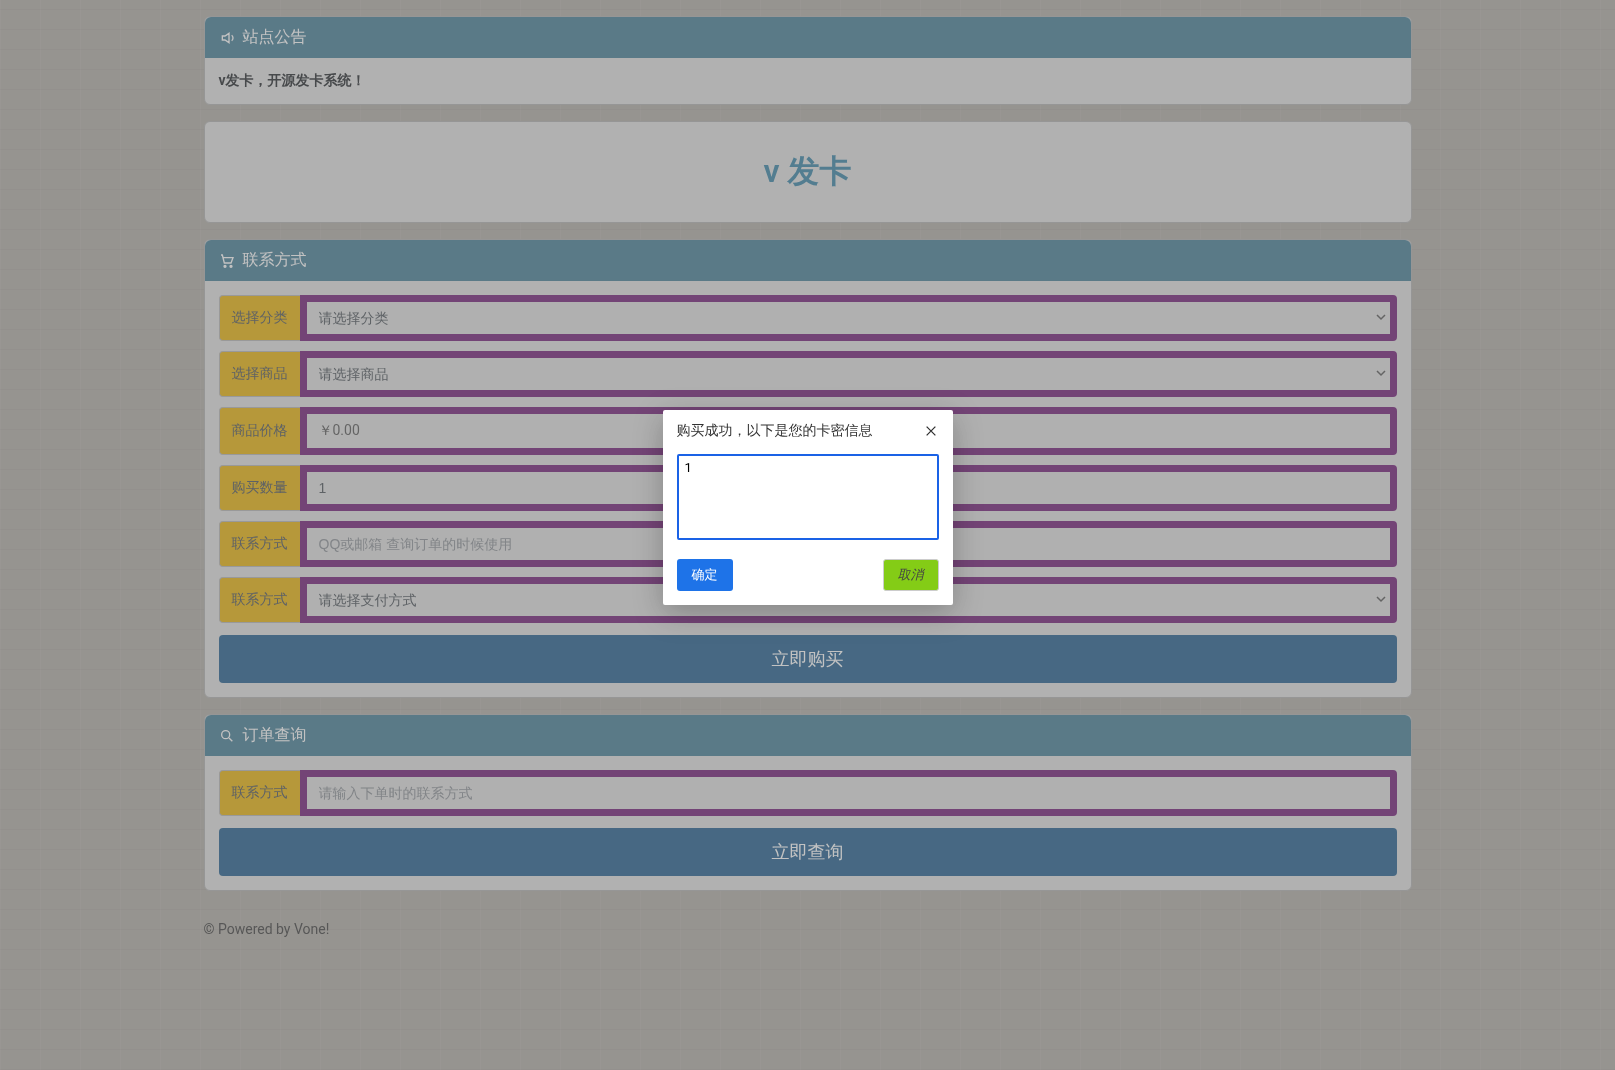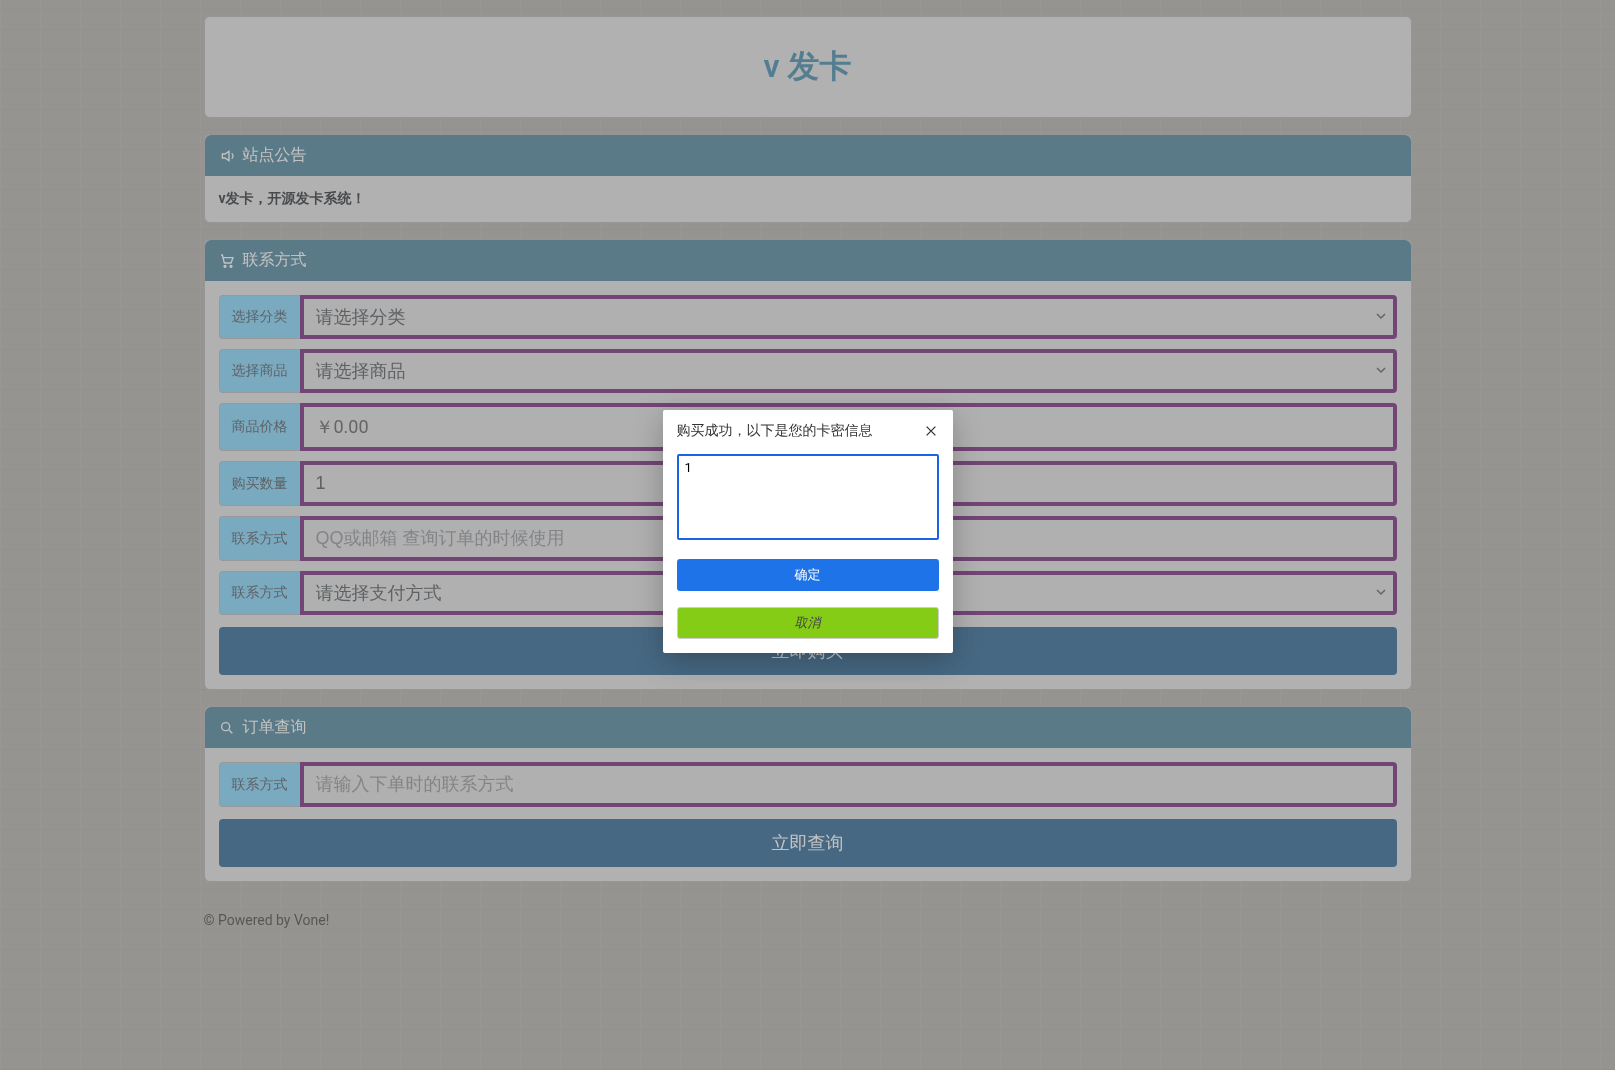--- a/index.html
+++ b/index.html
@@ -47,39 +47,39 @@
 .card-header .icon { width: 16px; height: 16px; display: inline-flex; }
 .card-body { padding: 14px; }
 .bold { font-weight: 700; }
 
 .input-row {
   display: flex;
   margin-bottom: 10px;
 }
 .input-row:last-child { margin-bottom: 0; }
 .addon {
-  background: #7dd3fc;
+  background: #eab308;
   border: 1px solid #b5b5b5;
   border-right: none;
   padding: 8px 12px;
   border-radius: 4px 0 0 4px;
   font-size: 14px;
   color: #495057;
   min-width: 72px;
   text-align: center;
   display: flex;
   align-items: center;
   justify-content: center;
 }
 .field {
   flex: 1;
-  border: 4px solid #701a75;
+  border: 7px solid #701a75;
   border-radius: 0 4px 4px 0;
   padding: 8px 12px;
-  font-size: 18px;
+  font-size: 14px;
   background: #dedede;
   color: #495057;
   display: flex;
   align-items: center;
   justify-content: space-between;
 }
 .field.readonly { color: #555; }
 select.field, input.field {
   outline: none;
   appearance: none;
@@ -166,24 +166,23 @@
   border: 2px solid #1a62e6;
   border-radius: 2px;
   padding: 4px 6px;
   font-size: 13px;
   resize: none;
   outline: none;
   font-family: inherit;
 }
 .modal-footer {
   display: flex;
-  justify-content: flex-end;
+  justify-content: space-between;
   gap: 16px;
   padding: 6px 14px 14px;
-  flex-direction: column;
 }
 .btn-sm {
   padding: 6px 14px;
   font-size: 13px;
   border-radius: 3px;
   cursor: pointer;
   border: 1px solid transparent;
 }
 .btn-confirm {
   background: #1e73e8;
@@ -193,38 +192,38 @@
   background: #84cc16;
   color: #444;
   border-color: #ccc;
   font-style: italic;
 }
 </style>
 </head>
 <body>
 
 <div class="container">
-
-  <div class="card hero">
-    <h1>v 发卡</h1>
-  </div>
 
   <div class="card">
     <div class="card-header">
       <span class="icon">
         <svg viewBox="0 0 24 24" fill="none" stroke="#fff" stroke-width="2">
             <path d="M5 9v6h4l6 4V5L9 9H5z"></path>
             <path d="M19 8a5 5 0 0 1 0 8"></path>
           </svg>
       </span>
       <span>站点公告</span>
     </div>
     <div class="card-body">
       <span class="bold">v发卡，开源发卡系统！</span>
     </div>
+  </div>
+
+  <div class="card hero">
+    <h1>v 发卡</h1>
   </div>
 
   <div class="card">
     <div class="card-header">
       <span class="icon">
         <svg viewBox="0 0 24 24" fill="none" stroke="#fff" stroke-width="2">
             <path d="M3 3h2l3 12h10l3-8H6"></path>
             <circle cx="9" cy="20" r="1.5" fill="#fff"></circle>
             <circle cx="18" cy="20" r="1.5" fill="#fff"></circle>
           </svg>

